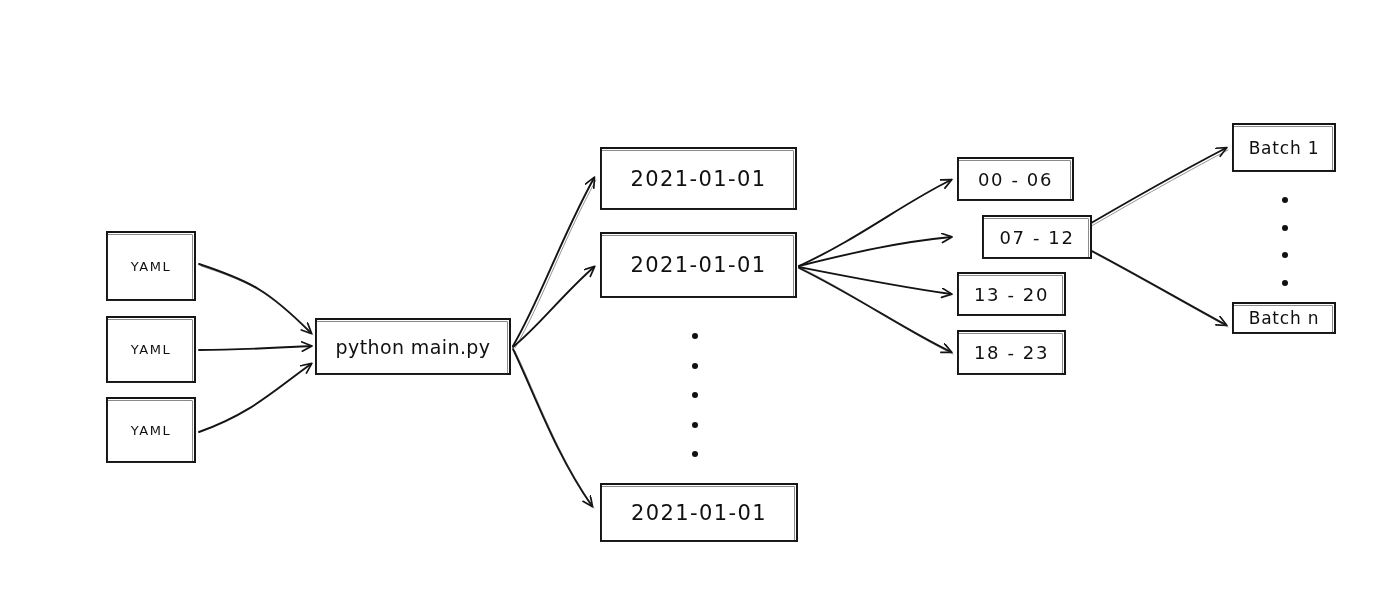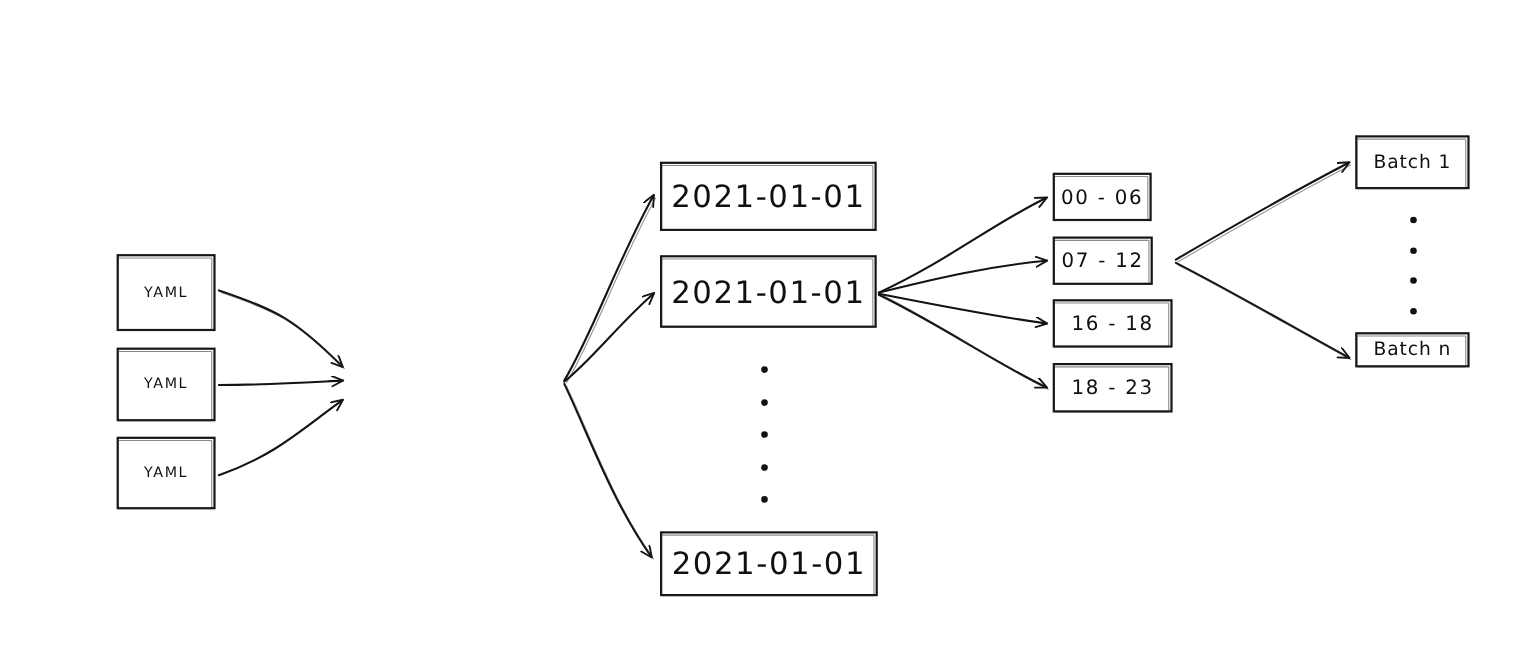--- a/index.html
+++ b/index.html
@@ -51,21 +51,21 @@
     pointer-events: none;
   }
   .node-label {
     position: relative;
     z-index: 2;
     font-family: "DejaVu Sans", sans-serif;
     font-weight: 500;
   }
   .yaml-node { font-size: 13px; letter-spacing: 1.5px; }
   .proc-node { font-size: 19px; letter-spacing: 0.4px; }
-  .date-node { font-size: 28px; letter-spacing: 1.4px; }
+  .date-node { font-size: 21px; letter-spacing: 1.4px; }
   .hour-node { font-size: 18px; letter-spacing: 1.6px; }
   .batch-node { font-size: 17px; letter-spacing: 0.8px; }
 
   .dots {
     position: absolute;
     display: flex;
     flex-direction: column;
     align-items: center;
     justify-content: space-between;
   }
@@ -120,47 +120,50 @@
   <div class="node yaml-node" style="left:106px; top:231px; width:90px; height:70px;">
     <span class="node-label">YAML</span>
   </div>
   <div class="node yaml-node" style="left:106px; top:316px; width:90px; height:67px;">
     <span class="node-label">YAML</span>
   </div>
   <div class="node yaml-node" style="left:106px; top:397px; width:90px; height:66px;">
     <span class="node-label">YAML</span>
   </div>
 
+  <div class="node proc-node" style="left:315px; top:318px; width:196px; height:57px;">
+    <span class="node-label">python main.py</span>
+  </div>
 
   <div class="node date-node" style="left:600px; top:147px; width:197px; height:63px;">
     <span class="node-label">2021-01-01</span>
   </div>
   <div class="node date-node" style="left:600px; top:232px; width:197px; height:66px;">
     <span class="node-label">2021-01-01</span>
   </div>
   <div class="node date-node" style="left:600px; top:483px; width:198px; height:59px;">
     <span class="node-label">2021-01-01</span>
   </div>
 
   <div class="dots" style="left:691px; top:333px; width:8px; height:124px;">
     <span class="dot"></span>
     <span class="dot"></span>
     <span class="dot"></span>
     <span class="dot"></span>
     <span class="dot"></span>
   </div>
 
-  <div class="node hour-node" style="left:957px; top:157px; width:90px; height:44px;">
+  <div class="node hour-node" style="left:957px; top:157px; width:117px; height:44px;">
     <span class="node-label">00 - 06</span>
   </div>
-  <div class="node hour-node" style="left:957px; top:215px; width:91px; height:44px;">
+  <div class="node hour-node" style="left:982px; top:215px; width:110px; height:44px;">
     <span class="node-label">07 - 12</span>
   </div>
   <div class="node hour-node" style="left:957px; top:272px; width:109px; height:44px;">
-    <span class="node-label">16 - 18</span>
+    <span class="node-label">13 - 20</span>
   </div>
   <div class="node hour-node" style="left:957px; top:330px; width:109px; height:45px;">
     <span class="node-label">18 - 23</span>
   </div>
 
   <div class="node batch-node" style="left:1232px; top:123px; width:104px; height:49px;">
     <span class="node-label">Batch 1</span>
   </div>
   <div class="node batch-node" style="left:1232px; top:302px; width:104px; height:32px;">
     <span class="node-label">Batch n</span>

